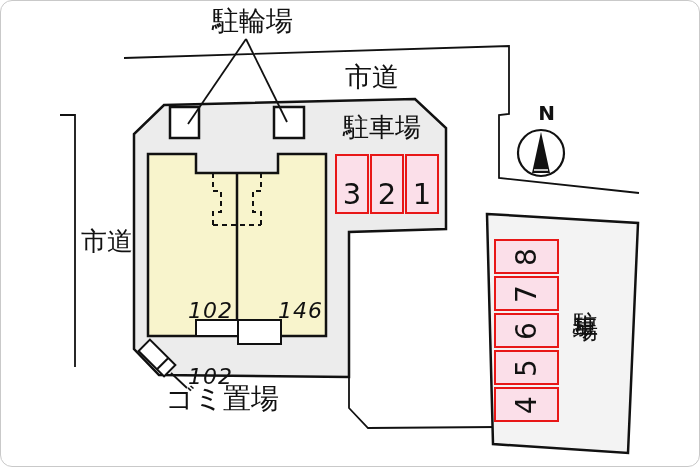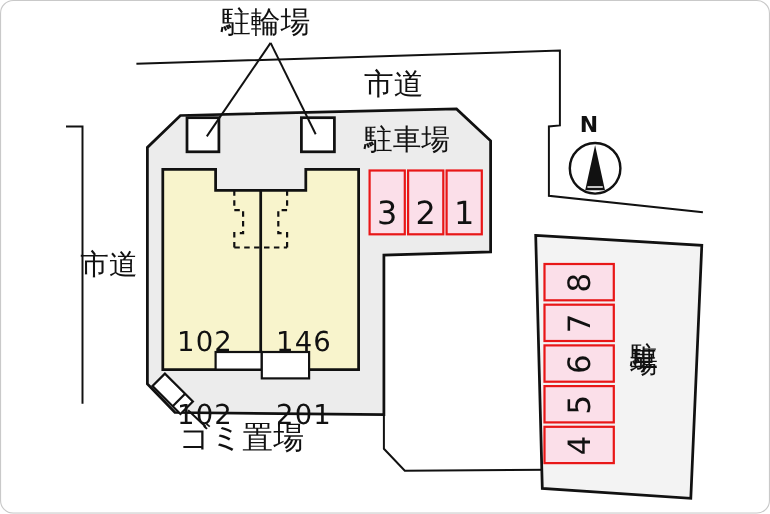--- a/index.html
+++ b/index.html
@@ -3,28 +3,28 @@
 <meta charset="utf-8">
 <style>
   html,body{margin:0;padding:0;background:#fff;}
   .stage{
     position:relative;width:700px;height:467px;background:#ffffff;
     font-family:"DejaVu Sans",sans-serif;color:#111;overflow:hidden;
     border:1px solid #c9c9c9;border-radius:12px;box-sizing:border-box;
   }
   .stage svg{position:absolute;left:0;top:0;}
   .lbl{position:absolute;color:#111;white-space:pre;line-height:1.0;}
-  .center{text-align:left;}
+  .center{text-align:right;}
   .bicycle-lbl{left:200px;top:6px;width:92px;font-size:27px;}
   .road-top-lbl{left:330px;top:62px;width:68px;font-size:27px;}
   .road-left-lbl{left:72px;top:227px;width:60px;font-size:26px;}
   .parking-top-lbl{left:330px;top:113px;width:90px;font-size:26px;}
   .garbage-lbl{left:162px;top:384px;width:116px;font-size:28px;font-family:Liberation Serif, serif;}
   .north-lbl{left:526px;top:102px;width:28px;font-size:20px;font-weight:bold;}
-  .unit-lbl{width:72px;font-size:25px;line-height:22px;letter-spacing:1px;}
+  .unit-lbl{width:72px;font-size:22px;line-height:22px;letter-spacing:1px;font-style:italic;}
   .unit-left-lbl{left:160px;top:255px;}
   .unit-right-lbl{left:250px;top:255px;}
   .parking-right-lbl{
     left:572px;top:290px;font-size:25px;letter-spacing:3px;
     writing-mode:vertical-rl;text-orientation:upright;
   }
   .stall-row{position:absolute;left:334px;top:153px;display:flex;gap:1px;}
   .stall-row .stall{
     width:34px;height:60px;box-sizing:border-box;
     background:#fbdfe9;border:2px solid #e81717;
@@ -90,21 +90,20 @@
   <div class="lbl garbage-lbl center">ゴミ置場</div>
   <div class="lbl north-lbl center">N</div>
   <div class="lbl parking-right-lbl">駐車場</div>
 
   <div class="lbl unit-lbl unit-left-lbl center">
     <div>102</div>
     <div>102</div>
   </div>
   <div class="lbl unit-lbl unit-right-lbl center">
     <div>146</div>
-    <div>201</div>
   </div>
 
   <div class="stall-row">
     <div class="stall">3</div>
     <div class="stall">2</div>
     <div class="stall">1</div>
   </div>
 
   <div class="stall-col">
     <div class="stall">

